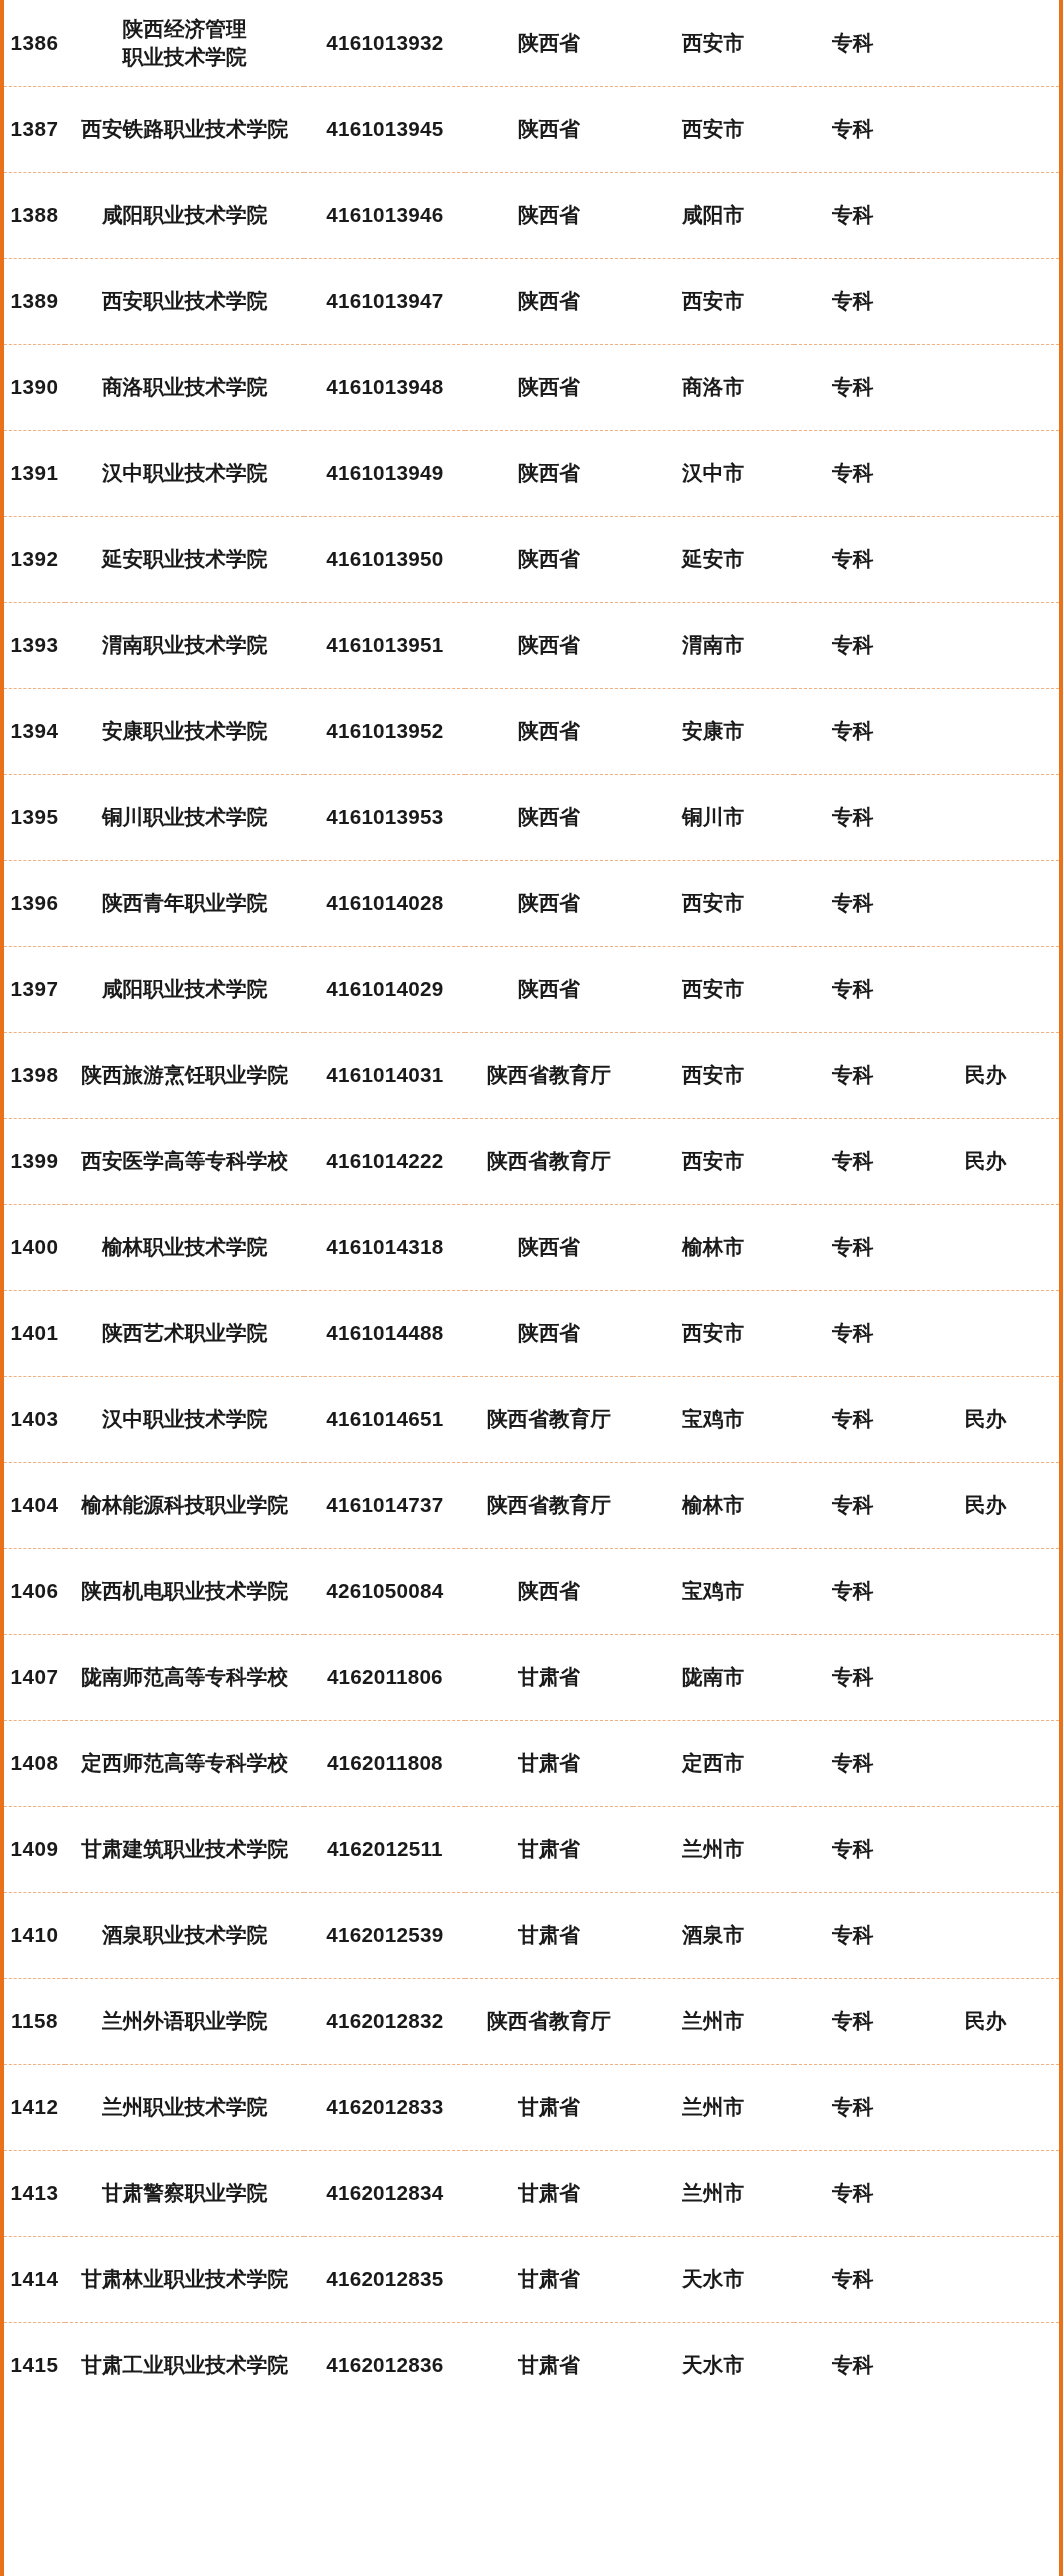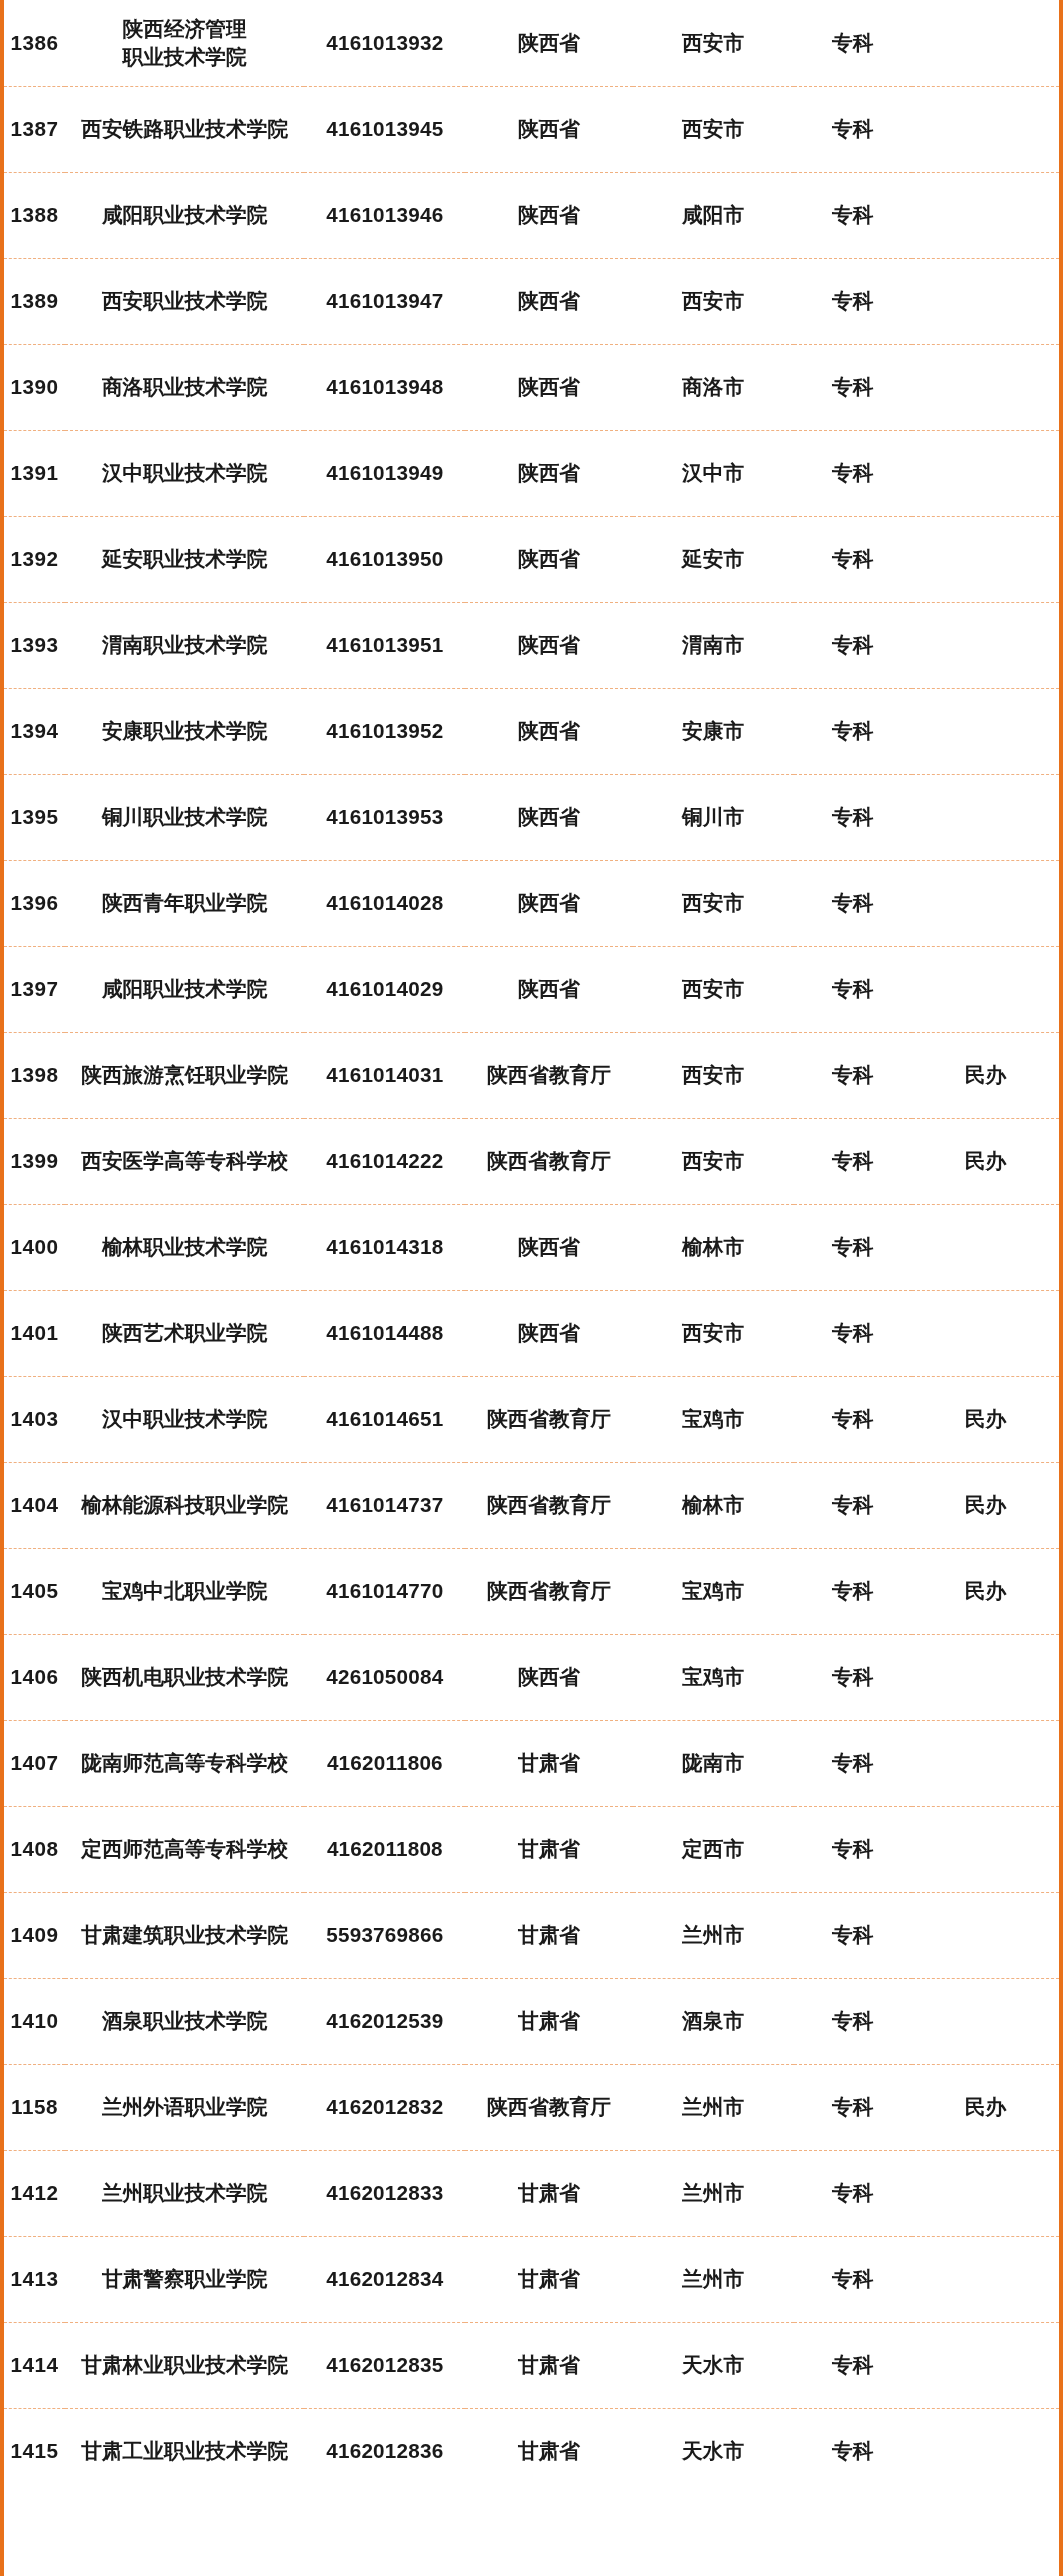--- a/index.html
+++ b/index.html
@@ -504,61 +504,38 @@
           </td>
           <td class="level">
             <span class="name-wrap">专科</span>
           </td>
           <td class="type">
             <span class="name-wrap">民办</span>
           </td>
         </tr>
         <tr>
           <td class="idx">
-            <span class="name-wrap">1405</span>
-          </td>
-          <td class="name">
-            <span class="name-wrap">宝鸡中北职业学院</span>
-          </td>
-          <td class="code">
-            <span class="name-wrap">4161014770</span>
-          </td>
-          <td class="dept">
-            <span class="name-wrap">陕西省教育厅</span>
+            <span class="name-wrap">1406</span>
+          </td>
+          <td class="name">
+            <span class="name-wrap">陕西机电职业技术学院</span>
+          </td>
+          <td class="code">
+            <span class="name-wrap">4261050084</span>
+          </td>
+          <td class="dept">
+            <span class="name-wrap">陕西省</span>
           </td>
           <td class="city">
             <span class="name-wrap">宝鸡市</span>
           </td>
           <td class="level">
             <span class="name-wrap">专科</span>
           </td>
           <td class="type">
-            <span class="name-wrap">民办</span>
-          </td>
-        </tr>
-        <tr>
-          <td class="idx">
-            <span class="name-wrap">1406</span>
-          </td>
-          <td class="name">
-            <span class="name-wrap">陕西机电职业技术学院</span>
-          </td>
-          <td class="code">
-            <span class="name-wrap">4261050084</span>
-          </td>
-          <td class="dept">
-            <span class="name-wrap">陕西省</span>
-          </td>
-          <td class="city">
-            <span class="name-wrap">宝鸡市</span>
-          </td>
-          <td class="level">
-            <span class="name-wrap">专科</span>
-          </td>
-          <td class="type">
             <span class="name-wrap"></span>
           </td>
         </tr>
         <tr>
           <td class="idx">
             <span class="name-wrap">1407</span>
           </td>
           <td class="name">
             <span class="name-wrap">陇南师范高等专科学校</span>
           </td>
@@ -602,21 +579,21 @@
           </td>
         </tr>
         <tr>
           <td class="idx">
             <span class="name-wrap">1409</span>
           </td>
           <td class="name">
             <span class="name-wrap">甘肃建筑职业技术学院</span>
           </td>
           <td class="code">
-            <span class="name-wrap">5593769866</span>
+            <span class="name-wrap">4162012511</span>
           </td>
           <td class="dept">
             <span class="name-wrap">甘肃省</span>
           </td>
           <td class="city">
             <span class="name-wrap">兰州市</span>
           </td>
           <td class="level">
             <span class="name-wrap">专科</span>
           </td>

